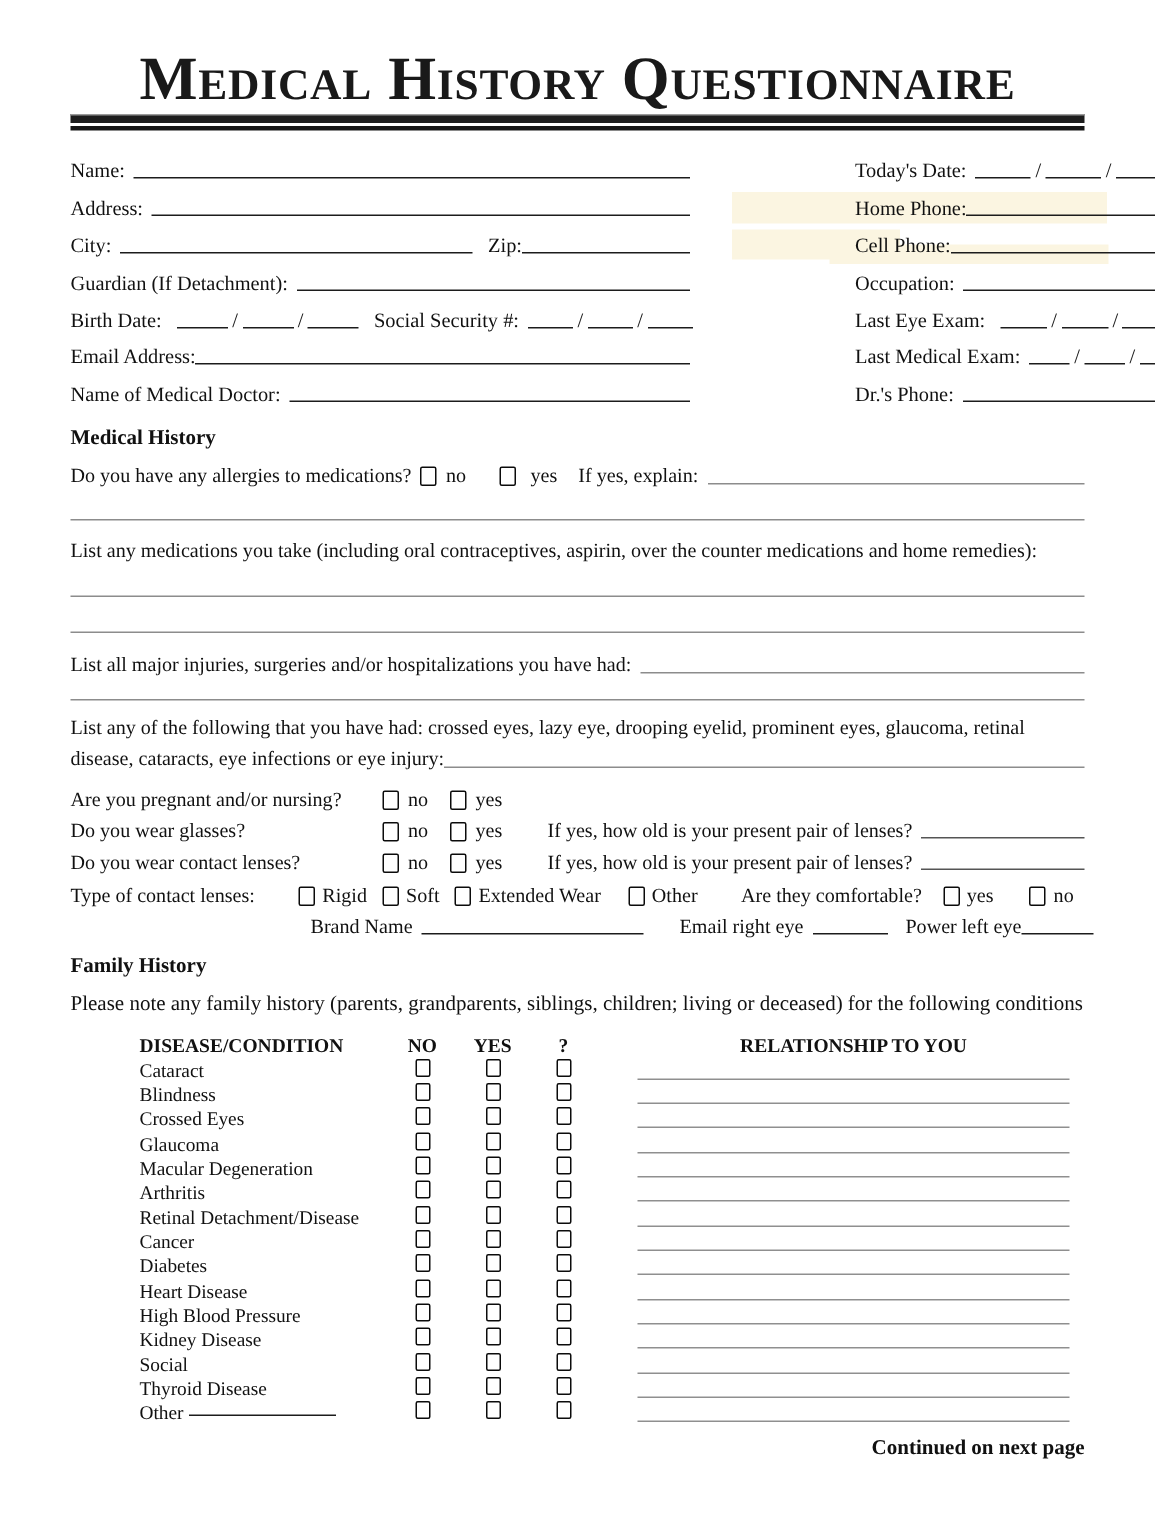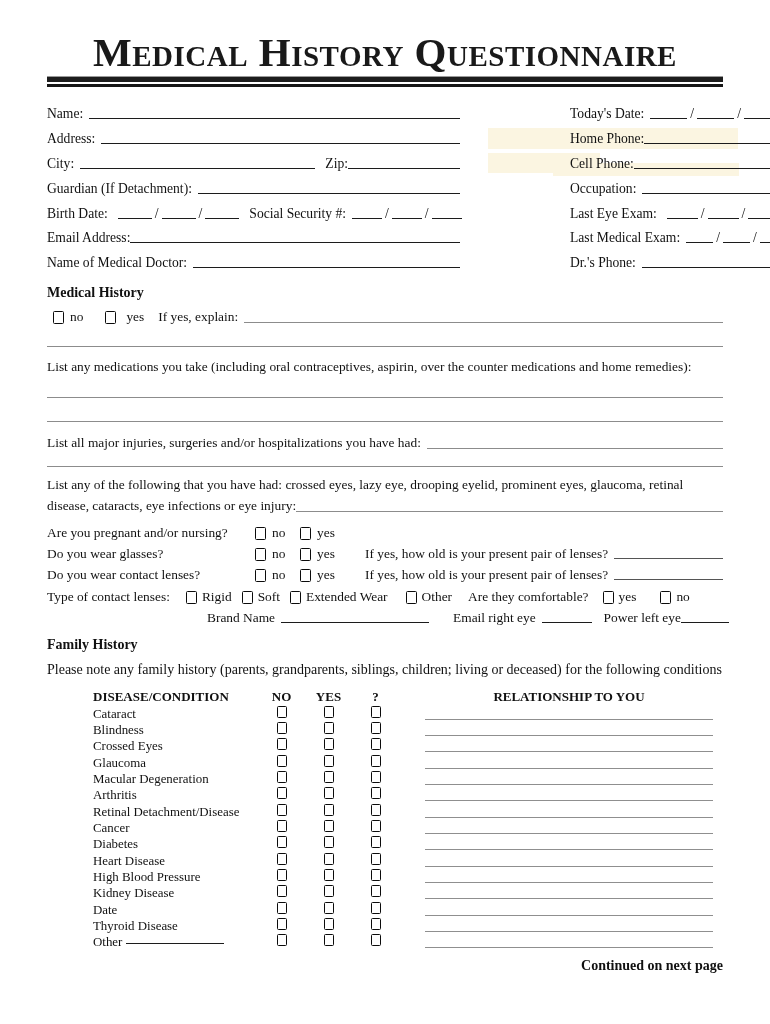--- a/index.html
+++ b/index.html
@@ -42,21 +42,21 @@
   .para{font-size:13.4px;margin-top:12px;}
   
   .ynrow{display:flex;align-items:flex-end;font-size:13.4px;white-space:nowrap;height:20.8px;}
   .ynrow .qlab{flex:0 0 208px;}
   .ynrow .opt{flex:0 0 45px;display:flex;align-items:flex-end;}
   .ynrow .opt .cb{margin-right:6px;margin-bottom:1px;}
   .ynrow .fup{margin-left:20px;}
   
   .lensrow{display:flex;align-items:flex-end;font-size:13.4px;white-space:nowrap;margin-top:2px;height:20.8px;}
   .lensrow .cb{margin-bottom:1px;margin-right:5px;}
-  .ml10{margin-left:10px}.ml14{margin-left:14px}.ml16{margin-left:16px}.ml18{margin-left:18px}.ml24{margin-left:24px}
+  .ml10{margin-left:10px}.ml14{margin-left:14px}.ml16{margin-left:29px}.ml18{margin-left:18px}.ml24{margin-left:24px}
   .brandrow{display:flex;align-items:flex-end;font-size:13.4px;white-space:nowrap;margin-left:160px;height:20.8px;}
   .brandrow .bl{flex:0 0 auto;}
   
   .fh-intro{font-size:14px;margin-top:9px;}
   .fh-table{margin-top:9px;margin-left:46px;}
   .fh-head{display:flex;font-weight:700;font-size:13px;align-items:flex-end;height:18px;}
   .fh-name{flex:0 0 165px;}
   .fh-cbcol{flex:0 0 47px;text-align:center;}
   .fh-linecol{flex:1 1 auto;margin-left:26px;margin-right:10px;text-align:center;}
   .fh-row{display:flex;align-items:flex-end;font-size:12.9px;height:16.35px;white-space:nowrap;}
@@ -181,20 +181,21 @@
         <span class="lab">Dr.'s Phone:</span>
           <span class="gap6"></span>
         <span class="bl"></span>
       </div>
     </div>
   </div>
 
   <div class="h-bold">Medical History</div>
 
   <div class="qrow">
+    <span>Do you have any allergies to medications?</span>
     <span class="gap6"></span>
       <span class="cb"></span>
     <span class="gap6"></span>
       <span>no</span>
     <span style="flex:0 0 22px"></span>
       <span class="cb"></span>
     <span class="gap10"></span>
       <span>yes</span>
     <span class="gap14"></span>
       <span>If yes, explain:</span>
@@ -382,21 +383,21 @@
       <span class="fh-linecol"></span>
     </div>
     <div class="fh-row">
       <span class="fh-name">Kidney Disease</span>
       <span class="fh-cbcol"><span class="cb"></span></span>
       <span class="fh-cbcol"><span class="cb"></span></span>
       <span class="fh-cbcol"><span class="cb"></span></span>
       <span class="fh-linecol"></span>
     </div>
     <div class="fh-row">
-      <span class="fh-name">Date</span>
+      <span class="fh-name">Social</span>
       <span class="fh-cbcol"><span class="cb"></span></span>
       <span class="fh-cbcol"><span class="cb"></span></span>
       <span class="fh-cbcol"><span class="cb"></span></span>
       <span class="fh-linecol"></span>
     </div>
     <div class="fh-row">
       <span class="fh-name">Thyroid Disease</span>
       <span class="fh-cbcol"><span class="cb"></span></span>
       <span class="fh-cbcol"><span class="cb"></span></span>
       <span class="fh-cbcol"><span class="cb"></span></span>

